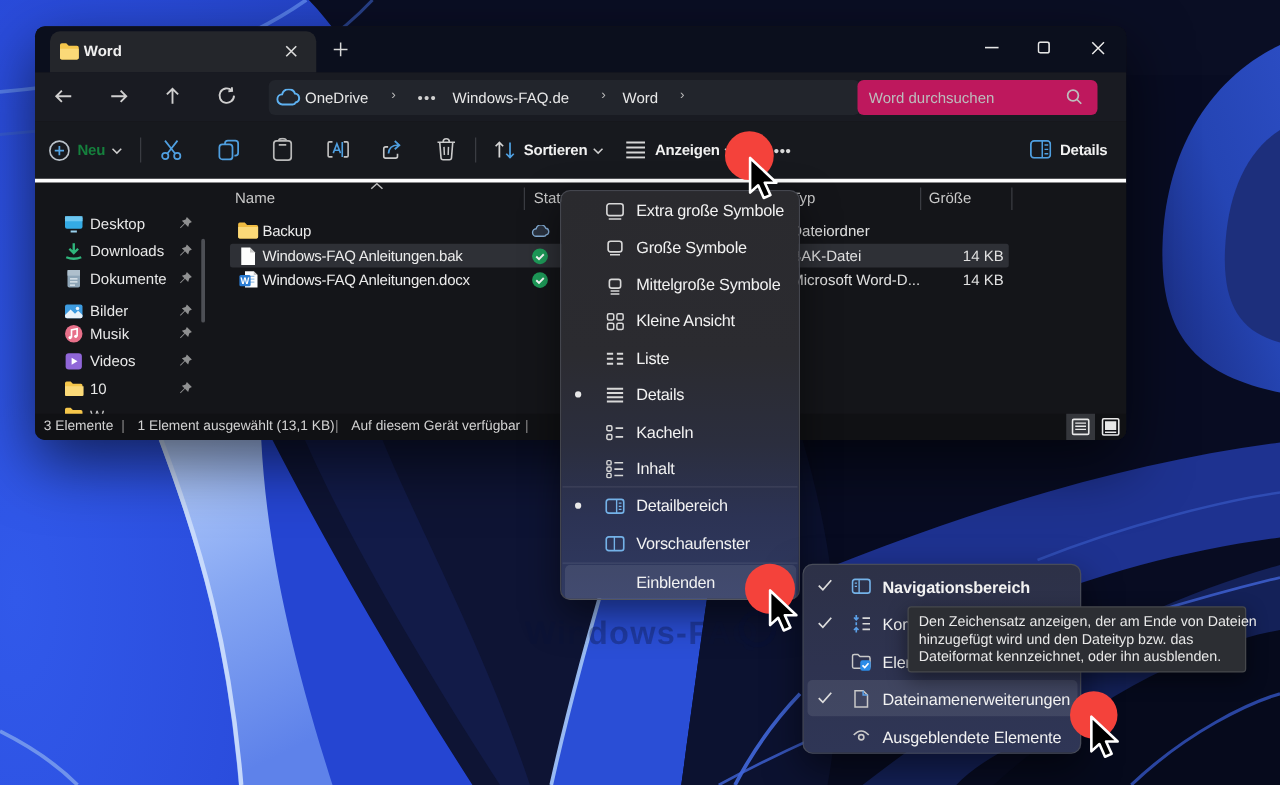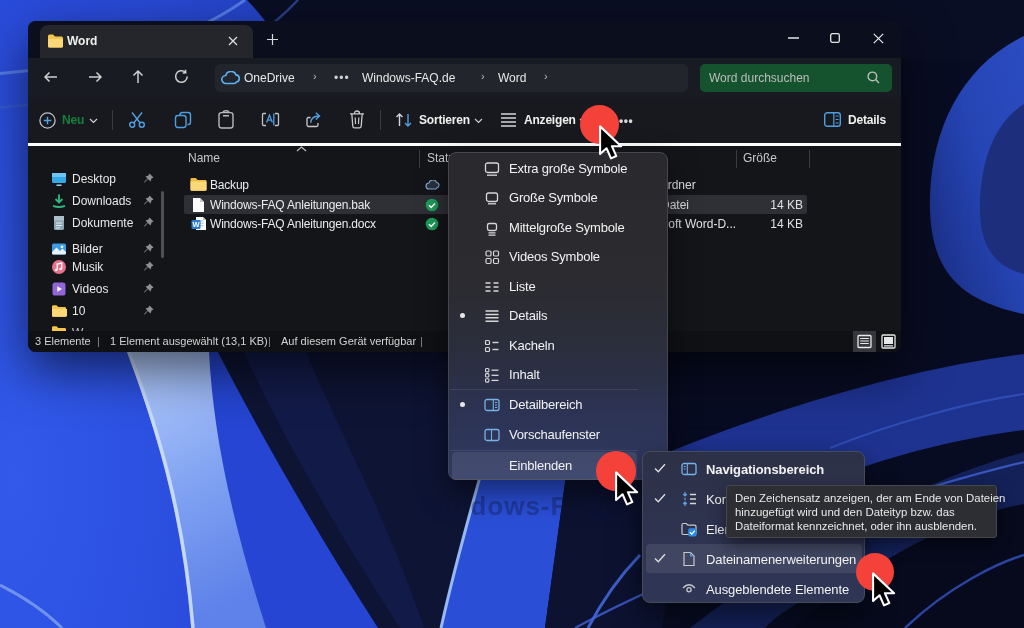--- a/index.html
+++ b/index.html
@@ -13,21 +13,21 @@
          border-radius:8px; background:#141519; box-shadow:0 18px 50px rgba(0,0,0,.6);
          overflow:hidden; }
   #titlebar { position:absolute; left:0; top:0; width:100%; height:37px; background:#0b0f1d; }
   #tab { position:absolute; left:12px; top:4px; width:213px; height:33px; background:#24262b;
          border-radius:8px 8px 0 0; }
   #tab .tx { position:absolute; left:27px; top:9px; font-size:12px; font-weight:700; color:#f0f0f0; }
 
   #addrrow { position:absolute; left:0; top:37px; width:100%; height:39px; background:#191b22; }
   #addrbox { position:absolute; left:187px; top:6px; width:473px; height:28px; background:#22252c; border-radius:5px;
              color:#e2e2e2; font-size:12px; }
-  #searchbox { position:absolute; left:672px; top:6px; width:192px; height:28px; background:#14532d; border-radius:5px;
+  #searchbox { position:absolute; left:658px; top:6px; width:192px; height:28px; background:#be185d; border-radius:5px;
              color:#bdbdbd; font-size:12px; }
   #toolbar { position:absolute; left:0; top:76px; width:100%; height:46px; background:#17191e; }
   #whiteline { position:absolute; left:0; top:122px; width:100%; height:4px; background:#fdfdfd; }
 
   #main { position:absolute; left:0; top:125px; width:100%; height:186px; background:#141519; }
   #statusbar { position:absolute; left:0; bottom:0; width:100%; height:21px; background:#101114;
                color:#d2d2d2; font-size:11px; }
 
   
   .sbitem { position:absolute; left:0; width:170px; height:22px; color:#e8e8e8; font-size:12px; }
@@ -35,21 +35,21 @@
   .pin { position:absolute; left:114px; top:4px; width:13px; height:13px; opacity:.75;}
 
   
   .hdr { position:absolute; top:26px; color:#c9c9c9; font-size:12px; }
   .row { position:absolute; left:154px; height:20px; width:680px; }
   .row .nm { position:absolute; left:28px; top:3px; color:#ebebeb; font-size:12px; letter-spacing:-0.2px; }
   .row .typ { position:absolute; left:451px; top:3px; color:#e0e0e0; font-size:12px; }
   .row .sz { position:absolute; left:551px; top:3px; width:70px; text-align:right; color:#e0e0e0; font-size:12px; }
 
   
-  #menu { position:absolute; left:448px; top:152px; width:220px; height:328px; border-radius:8px;
+  #menu { position:absolute; left:448px; top:152px; width:192px; height:328px; border-radius:8px;
           background:linear-gradient(180deg,#2a2a2e 0%,#2b2b30 40%,#2b2e3e 62%,#2c3354 80%,#303a62 100%);
           border:1px solid #44464e; box-shadow:0 12px 30px rgba(0,0,0,.5); }
   .mi { position:absolute; left:2px; width:186px; height:29px; color:#f2f2f2; font-size:13px; letter-spacing:-0.2px; }
   .mi .ic { position:absolute; left:33px; top:7px; width:16px; height:16px; }
   .mi .tx { position:absolute; left:58px; top:7px; }
   .dot { position:absolute; left:9px; top:12px; width:5px; height:5px; border-radius:50%; background:#e8e8e8; }
   .msep { position:absolute; left:1px; width:188px; height:1px; background:rgba(255,255,255,.09); }
 
   
   #submenu { position:absolute; left:642px; top:451px; width:223px; height:152px; border-radius:8px;
@@ -438,21 +438,21 @@
       </svg>
       <div class="tx">Mittelgroße Symbole</div>
     </div>
   <div class="mi" style="top:89px;">
       <svg class="ic" viewBox="0 0 16 16">
         <rect x="2" y="2" width="5" height="5" rx="1.2" stroke="#d8d8d8" stroke-width="1.2" fill="none"></rect>
         <rect x="9.5" y="2" width="5" height="5" rx="1.2" stroke="#d8d8d8" stroke-width="1.2" fill="none"></rect>
         <rect x="2" y="9.5" width="5" height="5" rx="1.2" stroke="#d8d8d8" stroke-width="1.2" fill="none"></rect>
         <rect x="9.5" y="9.5" width="5" height="5" rx="1.2" stroke="#d8d8d8" stroke-width="1.2" fill="none"></rect>
       </svg>
-      <div class="tx">Videos Symbole</div>
+      <div class="tx">Kleine Ansicht</div>
     </div>
   <div class="mi" style="top:118.5px;">
       <svg class="ic" viewBox="0 0 16 16">
         <path d="M1.5,4 h5 M1.5,8 h5 M1.5,12 h5 M9.5,4 h5 M9.5,8 h5 M9.5,12 h5" stroke="#d8d8d8" stroke-width="1.5"></path>
       </svg>
       <div class="tx">Liste</div>
     </div>
   <div class="mi" style="top:148px;">
       <div class="dot"></div>
       <svg class="ic" viewBox="0 0 16 16">

